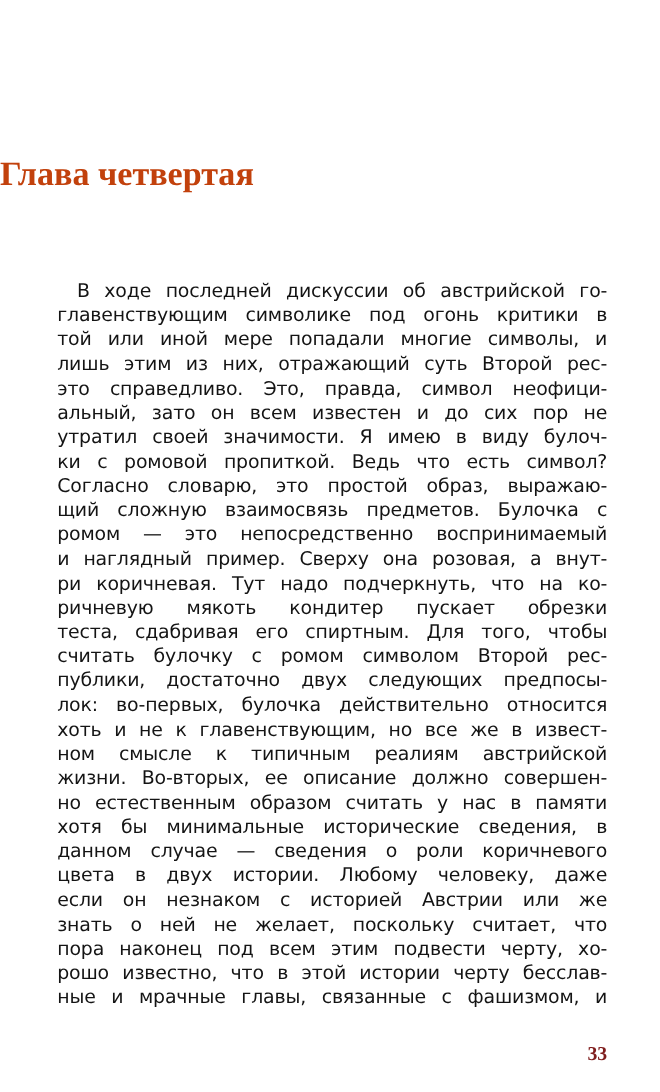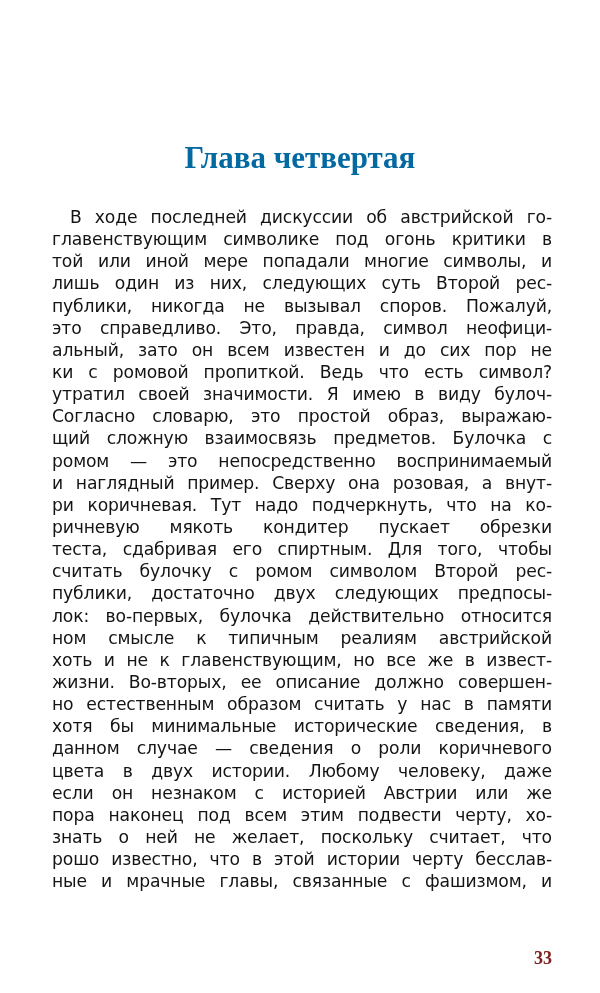--- a/index.html
+++ b/index.html
@@ -18,26 +18,25 @@
       position: absolute;
       left: 0; top: 0;
       width: 600px; height: 993px;
       background: #ffffff;
     }
     .chapter-title {
       position: absolute;
       top: 138px;
       left: 0;
       width: 600px;
-      text-align: center;
       font-family: "Liberation Serif", "DejaVu Serif", serif;
       font-weight: bold;
       font-size: 31px;
       line-height: 40px;
-      color: #0369a1;
+      color: #c2410c;
       margin: 0;
     }
     .body-text {
       position: absolute;
       top: 206px;
       left: 52px;
       width: 500px;
       font-family: "DejaVu Sans", "Liberation Sans", sans-serif;
       font-size: 17.2px;
       line-height: 22.15px;
@@ -46,20 +45,21 @@
     .line {
       display: block;
       white-space: nowrap;
       text-align: justify;
       text-align-last: justify;
       height: 22.15px;
       letter-spacing: -0.15px;
     }
     .line.indent {
       padding-left: 18px;
+      margin-top: 48px;
     }
     .line.last {
       text-align-last: justify;
     }
     .page-number {
       position: absolute;
       top: 948px;
       right: 48px;
       font-family: "Liberation Serif", "DejaVu Serif", serif;
       font-weight: bold;
@@ -70,44 +70,43 @@
 </head>
 <body>
 
 <div class="page">
   <h1 class="chapter-title">Глава четвертая</h1>
 
   <div class="body-text">
     <span class="line indent">В ходе последней дискуссии об австрийской го-</span>
     <span class="line">главенствующим символике под огонь критики в</span>
     <span class="line">той или иной мере попадали многие символы, и</span>
-    <span class="line">лишь один из них, следующих суть Второй рес-</span>
-    <span class="line">публики, никогда не вызывал споров. Пожалуй,</span>
+    <span class="line">лишь этим из них, отражающий суть Второй рес-</span>
     <span class="line">это справедливо. Это, правда, символ неофици-</span>
     <span class="line">альный, зато он всем известен и до сих пор не</span>
+    <span class="line">утратил своей значимости. Я имею в виду булоч-</span>
     <span class="line">ки с ромовой пропиткой. Ведь что есть символ?</span>
-    <span class="line">утратил своей значимости. Я имею в виду булоч-</span>
     <span class="line">Согласно словарю, это простой образ, выражаю-</span>
     <span class="line">щий сложную взаимосвязь предметов. Булочка с</span>
     <span class="line">ромом — это непосредственно воспринимаемый</span>
     <span class="line">и наглядный пример. Сверху она розовая, а внут-</span>
     <span class="line">ри коричневая. Тут надо подчеркнуть, что на ко-</span>
     <span class="line">ричневую мякоть кондитер пускает обрезки</span>
     <span class="line">теста, сдабривая его спиртным. Для того, чтобы</span>
     <span class="line">считать булочку с ромом символом Второй рес-</span>
     <span class="line">публики, достаточно двух следующих предпосы-</span>
     <span class="line">лок: во-первых, булочка действительно относится</span>
+    <span class="line">хоть и не к главенствующим, но все же в извест-</span>
     <span class="line">ном смысле к типичным реалиям австрийской</span>
-    <span class="line">хоть и не к главенствующим, но все же в извест-</span>
     <span class="line">жизни. Во-вторых, ее описание должно совершен-</span>
     <span class="line">но естественным образом считать у нас в памяти</span>
     <span class="line">хотя бы минимальные исторические сведения, в</span>
     <span class="line">данном случае — сведения о роли коричневого</span>
     <span class="line">цвета в двух истории. Любому человеку, даже</span>
     <span class="line">если он незнаком с историей Австрии или же</span>
+    <span class="line">знать о ней не желает, поскольку считает, что</span>
     <span class="line">пора наконец под всем этим подвести черту, хо-</span>
-    <span class="line">знать о ней не желает, поскольку считает, что</span>
     <span class="line">рошо известно, что в этой истории черту бесслав-</span>
     <span class="line last">ные и мрачные главы, связанные с фашизмом, и</span>
   </div>
 
   <div class="page-number">33</div>
 </div>
 
 </body></html>

